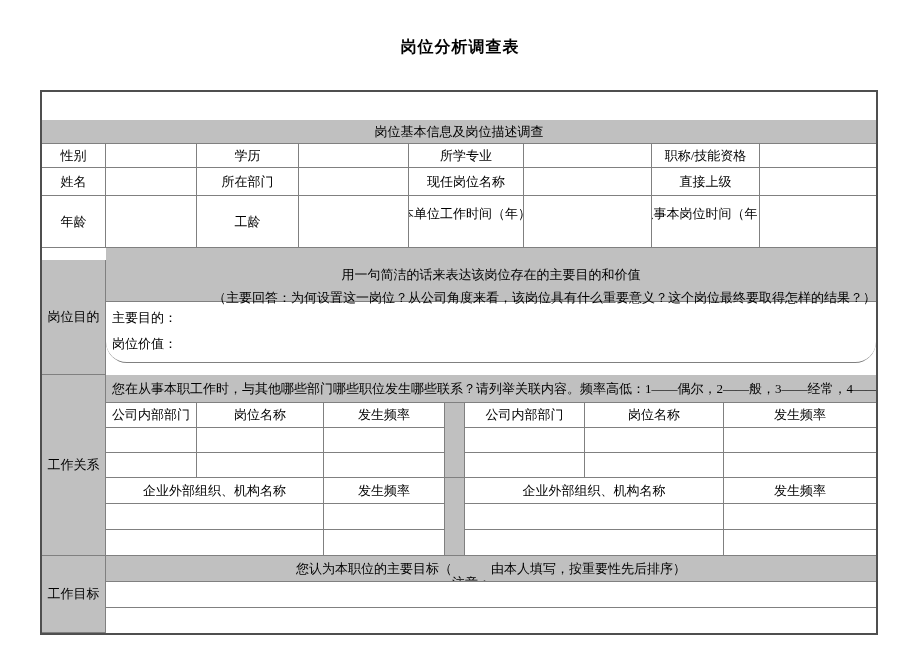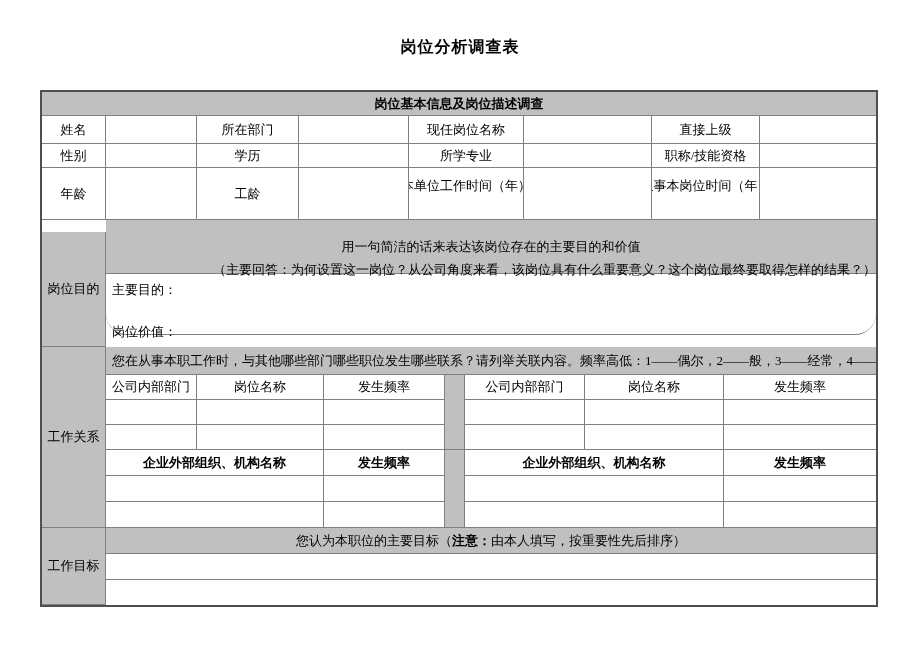--- a/index.html
+++ b/index.html
@@ -18,21 +18,21 @@
   }
   .row{display:flex;}
   .cell{
     box-sizing:border-box;display:flex;align-items:center;justify-content:center;
     border-right:1px solid #808080;border-bottom:1px solid #808080;
     font-size:13px;overflow:hidden;white-space:nowrap;
   }
   .nr{border-right:none;}
   .nb{border-bottom:none;}
   .gray{background:#c0c0c0;}
-  .bold{font-weight:bold;}
+  .bold{font-weight:normal;margin-top:28px;}
   .left{justify-content:flex-start;padding-left:6px;}
   .top{align-items:flex-start;padding-top:9px;}
   
   .w1{width:64px;}.w2{width:91px;}.w3{width:102px;}.w4{width:110px;}
   .w5{width:115px;}.w6{width:128px;}.w7{width:108px;}.w8{width:116px;}
   
   .h24{height:24px;}.h25{height:25px;}
   .h28{height:28px;}.h52{height:52px;}
   .hdr{height:24px;width:834px;}
   
@@ -47,70 +47,70 @@
   .p-gray{
     height:54px;box-sizing:border-box;background:#c0c0c0;
     border-bottom:1px solid #808080;font-size:13px;padding-top:18px;
   }
   .p-gray .l1{text-align:center;line-height:18px;}
   .p-gray .l2{text-align:right;padding-left:5px;line-height:18px;margin-top:5px;}
   .p-white{
     height:61px;box-sizing:border-box;border-bottom:1px solid #808080;
     font-size:13px;padding:7px 0 0 6px;border-radius:21px;
   }
-  .p-white .l2{margin-top:24px;}
+  .p-white .l2{margin-top:8px;}
   
   .twin{display:flex;height:153px;}
   .t-col{display:flex;flex-direction:column;}
   .tw1{width:91px;}.tw2{width:127px;}.tw3{width:121px;}
   .tw4{width:120px;}.tw5{width:139px;}.tw6{width:152px;}
   .tws{width:218px;}.twsr{width:259px;}
   .gap{width:20px;display:flex;flex-direction:column;}
   .gap .g1{height:75px;box-sizing:border-box;background:#c0c0c0;
     border-right:1px solid #808080;border-bottom:1px solid #808080;}
   .gap .g2{height:78px;box-sizing:border-box;background:#c0c0c0;
     border-right:1px solid #808080;border-bottom:1px solid #808080;}
   .instr{height:28px;}
   .g-instr{height:26px;}
-  .h-g1{height:26px;font-weight:bold;}.h-g2{height:25px;}
+  .h-g1{height:26px;}.h-g2{height:25px;}
 </style>
 </head>
 <body>
 
 <div class="title">岗位分析调查表</div>
 
 <div class="form">
 
   <div class="row">
     <div class="cell hdr gray bold nr">岗位基本信息及岗位描述调查</div>
+  </div>
+
+  <div class="row">
+    <div class="cell w1 h24">性别</div>
+    <div class="cell w2 h24"></div>
+    <div class="cell w3 h24">学历</div>
+    <div class="cell w4 h24"></div>
+    <div class="cell w5 h24">所学专业</div>
+    <div class="cell w6 h24"></div>
+    <div class="cell w7 h24">职称/技能资格</div>
+    <div class="cell w8 h24 nr"></div>
   </div>
 
   <div class="row">
     <div class="cell w1 h28">姓名</div>
     <div class="cell w2 h28"></div>
     <div class="cell w3 h28">所在部门</div>
     <div class="cell w4 h28"></div>
     <div class="cell w5 h28">现任岗位名称</div>
     <div class="cell w6 h28"></div>
     <div class="cell w7 h28">直接上级</div>
     <div class="cell w8 h28 nr"></div>
   </div>
 
   <div class="row">
-    <div class="cell w1 h24">性别</div>
-    <div class="cell w2 h24"></div>
-    <div class="cell w3 h24">学历</div>
-    <div class="cell w4 h24"></div>
-    <div class="cell w5 h24">所学专业</div>
-    <div class="cell w6 h24"></div>
-    <div class="cell w7 h24">职称/技能资格</div>
-    <div class="cell w8 h24 nr"></div>
-  </div>
-
-  <div class="row">
     <div class="cell w1 h52">年龄</div>
     <div class="cell w2 h52"></div>
     <div class="cell w3 h52">工龄</div>
     <div class="cell w4 h52"></div>
     <div class="cell w5 h52 top">本单位工作时间（年）</div>
     <div class="cell w6 h52"></div>
     <div class="cell w7 h52 top">从事本岗位时间（年）</div>
     <div class="cell w8 h52 nr"></div>
   </div>
 

